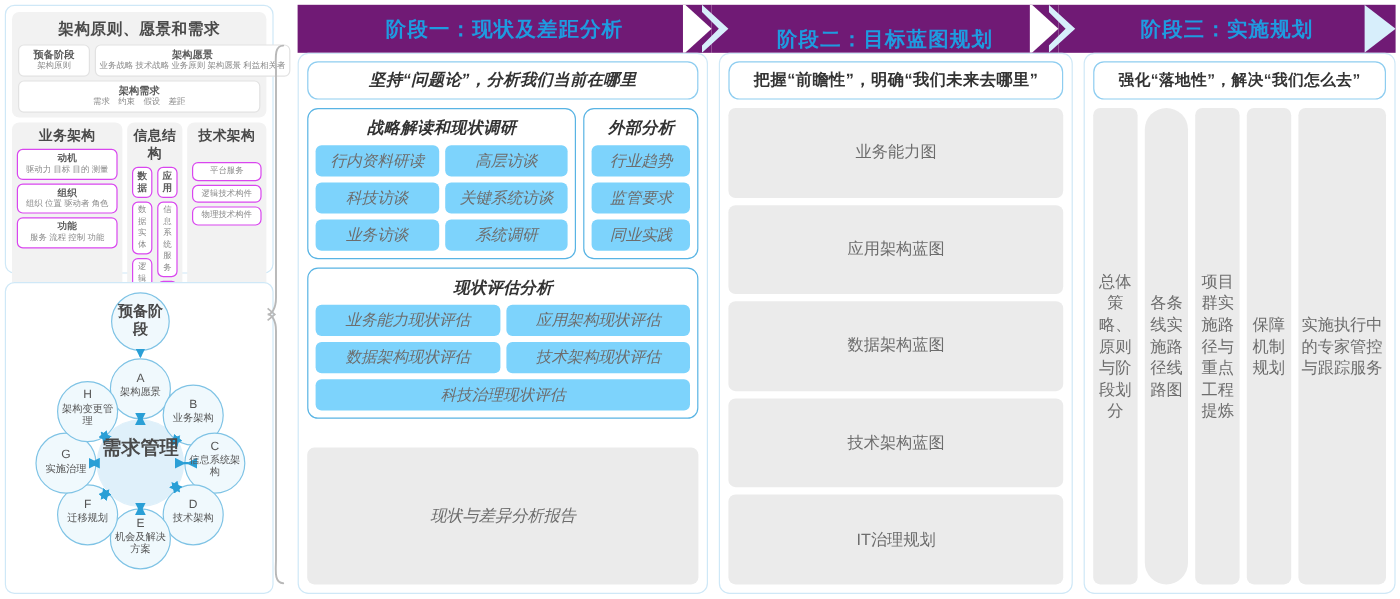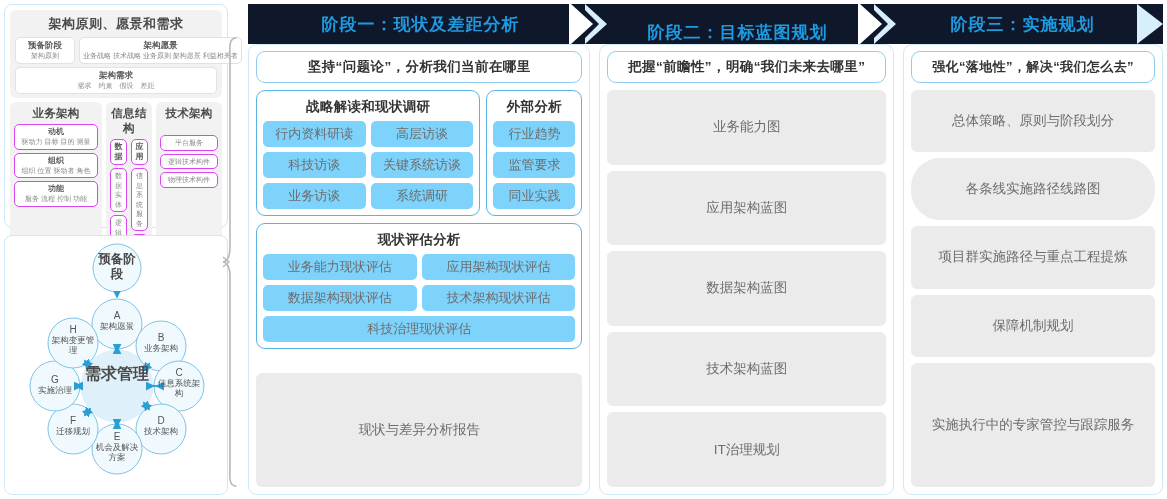--- a/index.html
+++ b/index.html
@@ -79,40 +79,40 @@
 
   
   .phases{
     position:absolute;left:248px;top:4px;width:915px;height:491px;
   }
   .banner-row{
     position:relative;height:40px;
   }
   .banner{
     position:absolute;top:0;height:40px;
-    background:#0f172a;
+    background:#701a75;
     display:flex;align-items:center;justify-content:center;
   }
   .banner-txt{
     color:#1e9be0;font-weight:bold;font-size:17px;letter-spacing:1px;
     position:relative;z-index:3;
   }
   .chev{
     position:absolute;top:0;width:26px;height:40px;z-index:4;
   }
 
   .cols{position:absolute;top:40px;left:0;width:915px;height:451px;display:flex;gap:9px;}
   .col{
     box-sizing:border-box;
     border:1px solid #cfe8f7;border-radius:9px;
     background:#fff;
     display:flex;flex-direction:column;
     padding:6px 7px 7px 7px;
   }
-  .col1{width:372px;}
+  .col1{width:372px;font-style:italic;}
   .col2{width:320px;}
   .col3{width:282px;}
 
   .subtitle{
     box-sizing:border-box;
     border:1.5px solid #8ecdf0;border-radius:9px;
     height:32px;display:flex;align-items:center;justify-content:center;
     color:#333333;font-weight:bold;font-size:13.5px;letter-spacing:0.4px;
     margin-bottom:7px;background:#fff;
   }
@@ -140,21 +140,21 @@
   }
   .grid2{display:grid;grid-template-columns:1fr 1fr;gap:5px;}
   .stack{display:flex;flex-direction:column;gap:5px;}
 
   .sec-row{display:flex;gap:6px;}
   .sec-left{flex:1 1 auto;}
   .sec-right{flex:0 0 96px;}
 
   .col2-stack{display:flex;flex-direction:column;gap:6px;flex:1 1 auto;}
   .col2-stack .chip-lg{flex:1 1 0;}
-  .col3-stack{display:flex;flex-direction:column;gap:6px;flex:1 1 auto;}
+  .col3-stack{display:flex;flex-direction:row;gap:6px;flex:1 1 auto;}
 </style>
 </head>
 <body>
 
 <div class="page">
 
   <div class="left-panel">
 
     <div class="lp-card lp-top">
 

